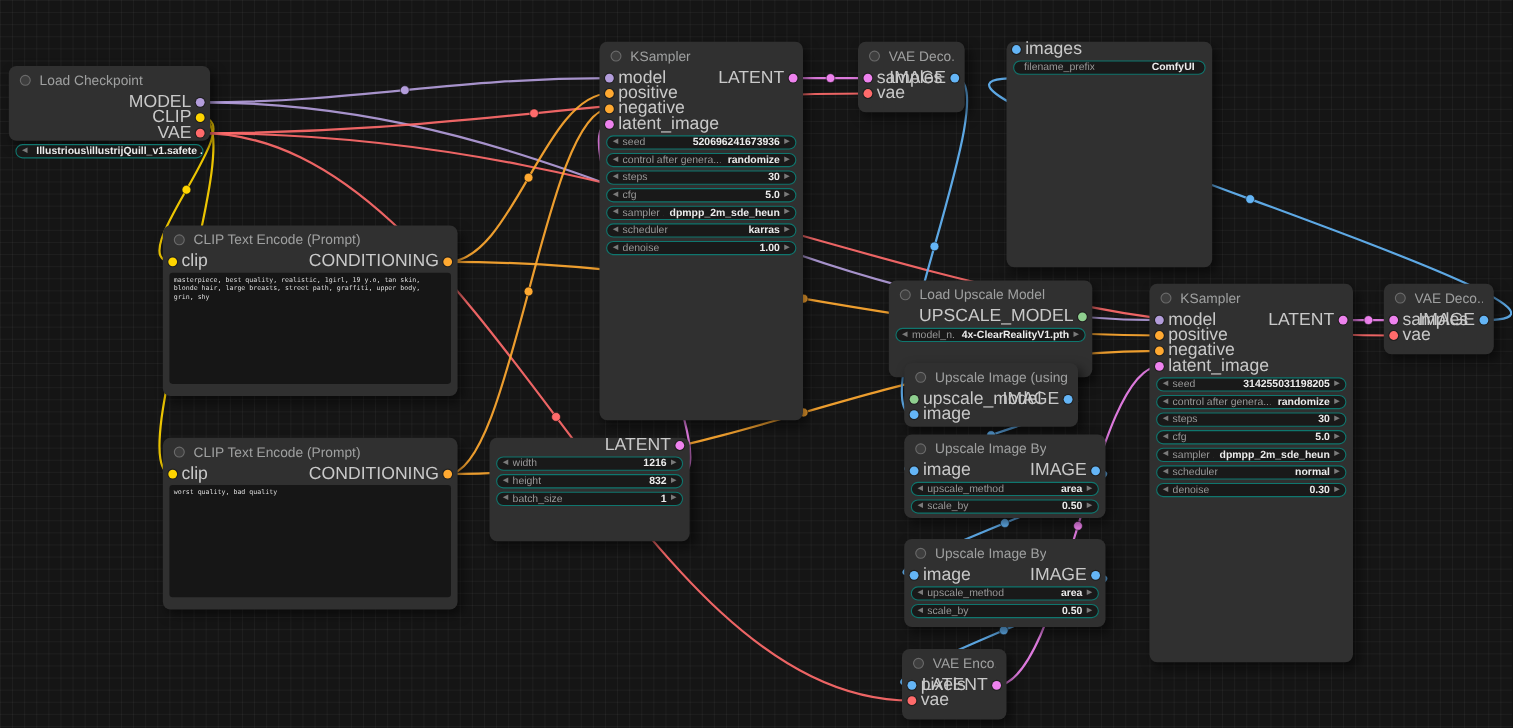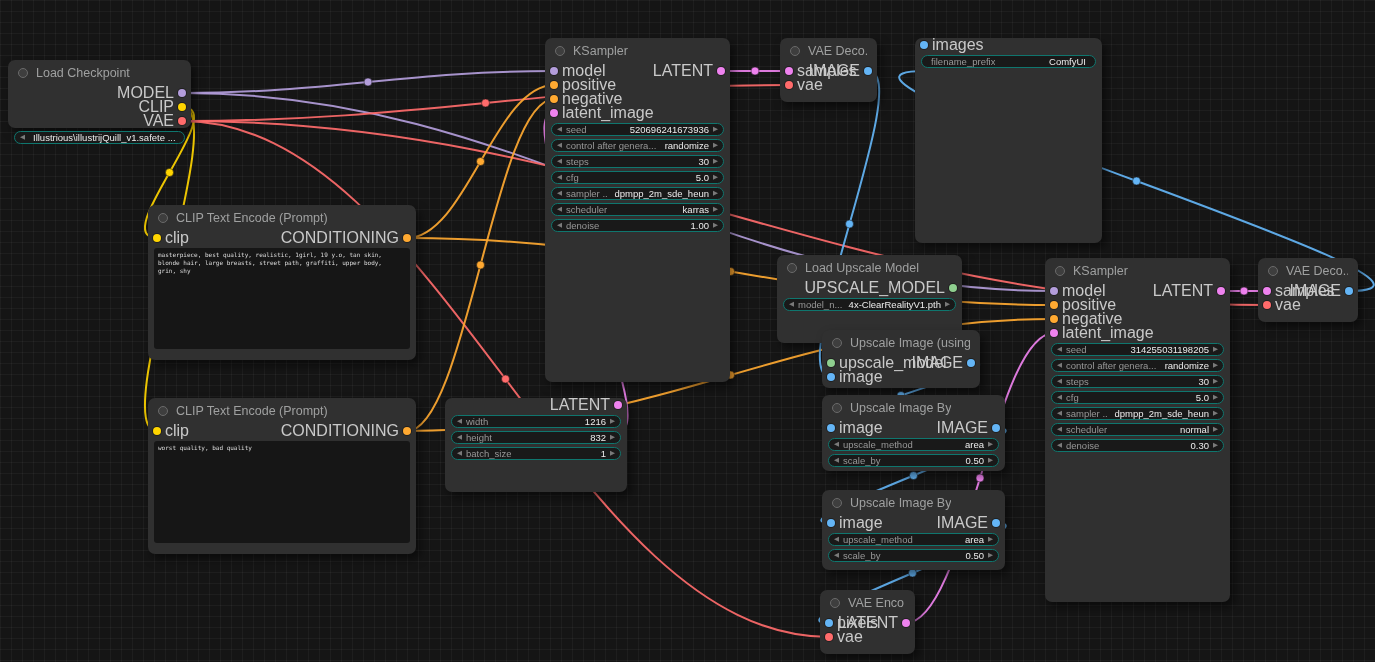--- a/index.html
+++ b/index.html
@@ -20,21 +20,21 @@
   .pin.in{left:5px;} .pin.out{right:5px;}
   .plab{position:absolute;top:1px;font-size:16px;line-height:12px;color:#c9c9c9;white-space:nowrap;}
   .plab.in{left:17px;} .plab.out{right:17px;}
   .c-model{background:#B39DDB;} .c-clip{background:#FFD500;} .c-vae{background:#FF6B6B;}
   .c-cond{background:#FFA931;} .c-latent{background:#EE82EE;} .c-image{background:#64B5F6;}
   .c-upmodel{background:#8FCF8F;}
   .widget{height:13px;margin:3px 6px 0;border-radius:7px;display:flex;align-items:center;
     padding:0 5px;box-sizing:border-box;background:#191919;border:1px solid #0f766e;overflow:hidden;}
   .warr{font-size:6.5px;color:#7a7a7a;line-height:1;flex:0 0 auto;}
   .wlab{font-size:9.5px;color:#989898;margin-left:4px;white-space:nowrap;overflow:hidden;}
-  .wval{font-size:9.5px;font-weight:normal;color:#ececec;margin-left:auto;padding:0 4px 0 6px;white-space:nowrap;}
+  .wval{font-size:9.5px;font-weight:bold;color:#ececec;margin-left:auto;padding:0 4px 0 6px;white-space:nowrap;}
   .wval.left{margin-left:2px;margin-right:auto;}
   .ntext{margin:3px 6px;background:#161616;border-radius:3px;padding:3px 4px;
     font-family:"DejaVu Sans Mono",monospace;font-size:6px;line-height:1.3;color:#dcdcdc;
     white-space:pre-wrap;overflow:hidden;box-sizing:border-box;}
 </style>
 </head>
 <body>
 
 <div id="canvas">
 <svg id="wires" width="1375" height="662">
@@ -248,21 +248,21 @@
   <div class="prow">
     <span class="pin in c-image"></span>
     <span class="plab in">images</span>
   </div>
   <div class="widget">
     <span class="wlab">filename_prefix</span>
     <span class="wval">ComfyUI</span>
   </div>
 </div>
 
-<div class="node" style="left:777px;top:255px;width:185px;height:88px">
+<div class="node" style="left:808px;top:255px;width:185px;height:88px">
   <div class="nhead">
     <span class="ndot"></span>
     <span class="ntitle">Load Upscale Model</span>
   </div>
   <div class="prow">
     <span class="plab out">UPSCALE_MODEL</span>
     <span class="pin out c-upmodel"></span>
   </div>
   <div class="widget">
     <span class="warr">◀</span>

